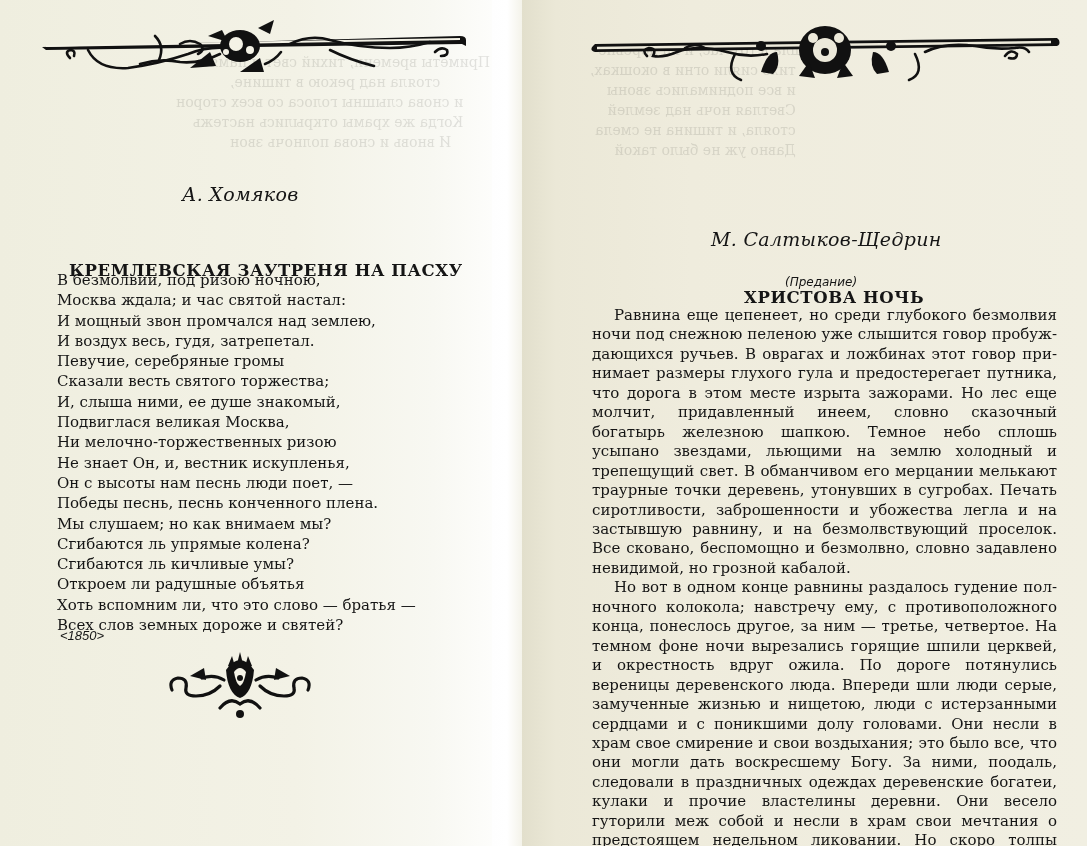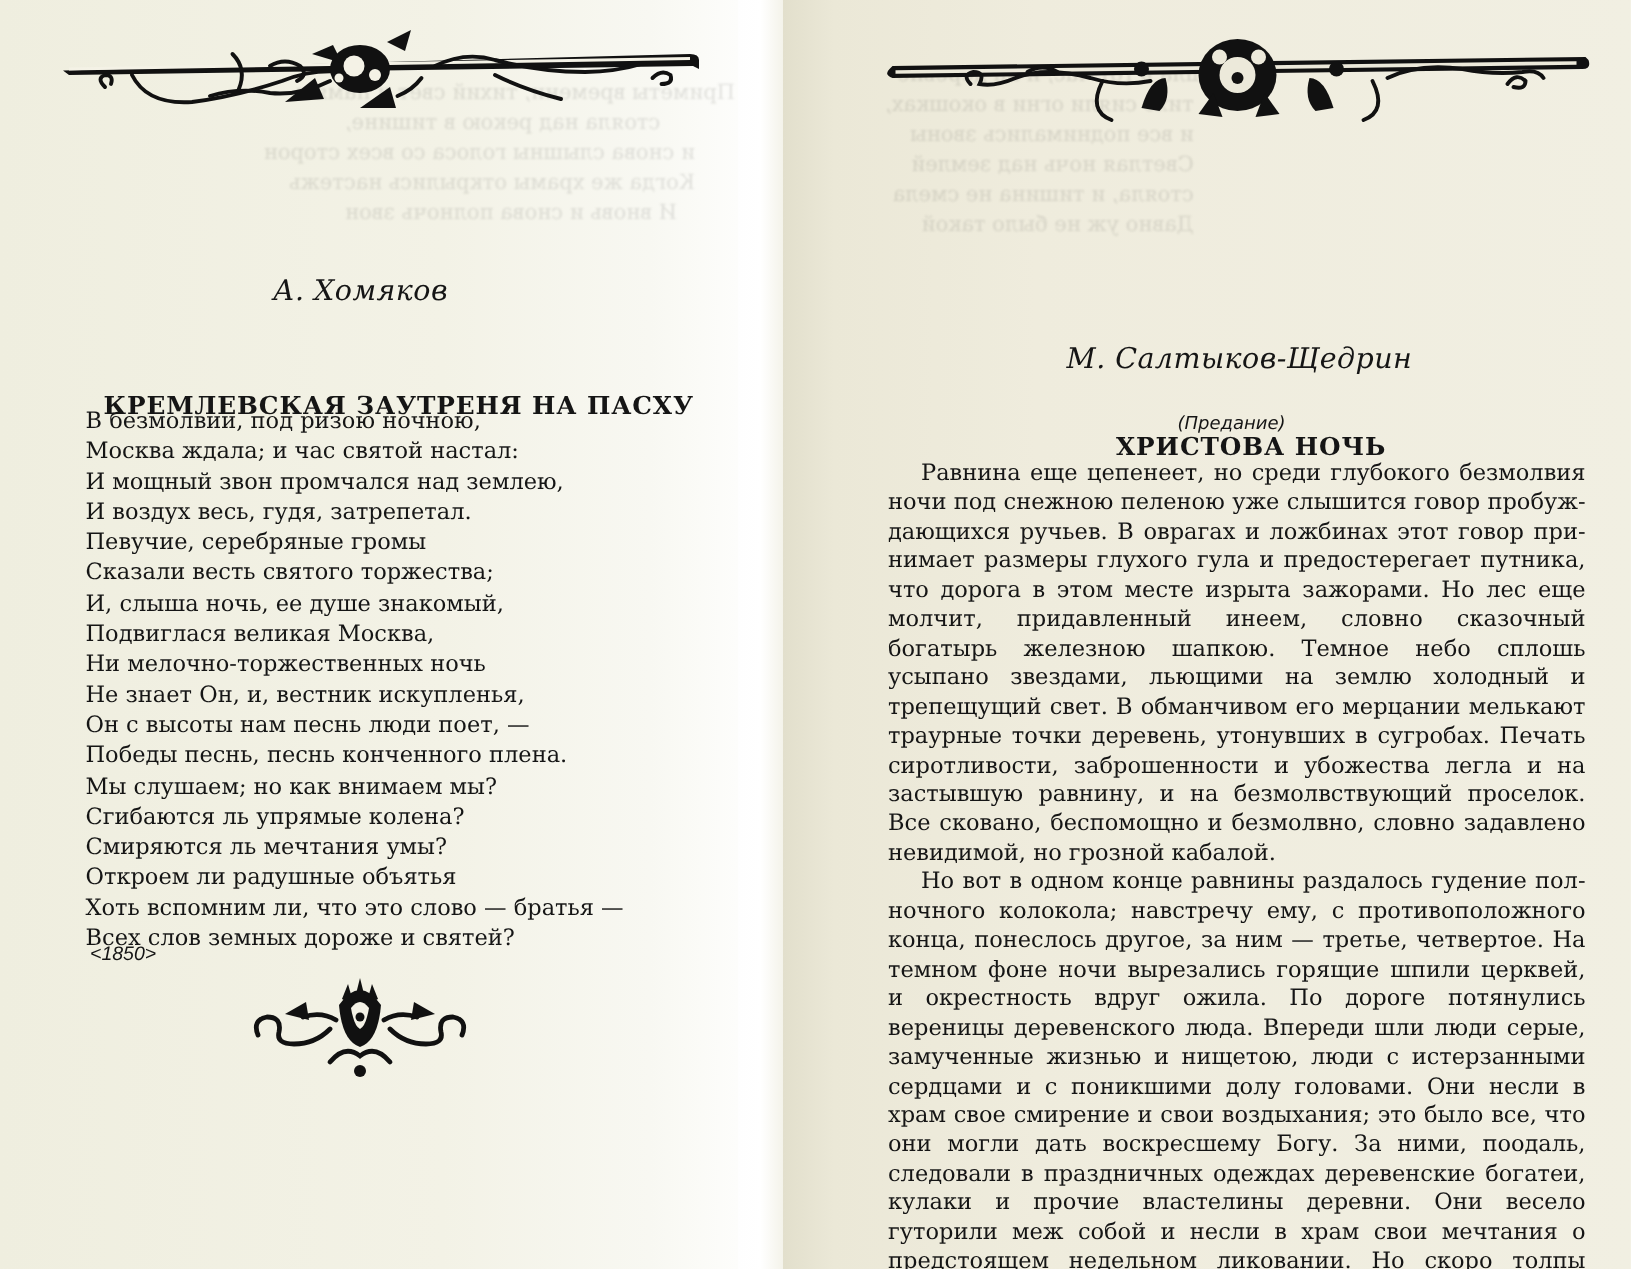--- a/index.html
+++ b/index.html
@@ -112,29 +112,29 @@
     <div class="author" style="left:182px; top:183px;">А. Хомяков</div>
     <div class="title" style="left:69px; top:219px;">КРЕМЛЕВСКАЯ ЗАУТРЕНЯ НА ПАСХУ</div>
 
     <ul class="poem">
       <li>В безмолвии, под ризою ночною,</li>
       <li>Москва ждала; и час святой настал:</li>
       <li>И мощный звон промчался над землею,</li>
       <li>И воздух весь, гудя, затрепетал.</li>
       <li>Певучие, серебряные громы</li>
       <li>Сказали весть святого торжества;</li>
-      <li>И, слыша ночь, ее душе знакомый,</li>
+      <li>И, слыша ними, ее душе знакомый,</li>
       <li>Подвиглася великая Москва,</li>
-      <li>Ни мелочно-торжественных ночь</li>
+      <li>Ни мелочно-торжественных ризою</li>
       <li>Не знает Он, и, вестник искупленья,</li>
       <li>Он с высоты нам песнь люди поет, —</li>
       <li>Победы песнь, песнь конченного плена.</li>
       <li>Мы слушаем; но как внимаем мы?</li>
       <li>Сгибаются ль упрямые колена?</li>
-      <li>Смиряются ль мечтания умы?</li>
+      <li>Сгибаются ль кичливые умы?</li>
       <li>Откроем ли радушные объятья</li>
       <li>Хоть вспомним ли, что это слово — братья —</li>
       <li>Всех слов земных дороже и святей?</li>
     </ul>
 
     <div class="date">&lt;1850&gt;</div>
 
     <svg class="ornament orn-left-end" viewBox="0 0 160 70">
       <g fill="none" stroke="#111" stroke-width="3.2" stroke-linecap="round">
         <path d="M12 40 q -4 -10 6 -12 q 10 0 8 10 q -2 8 10 8 q 14 0 24 -10"></path>

